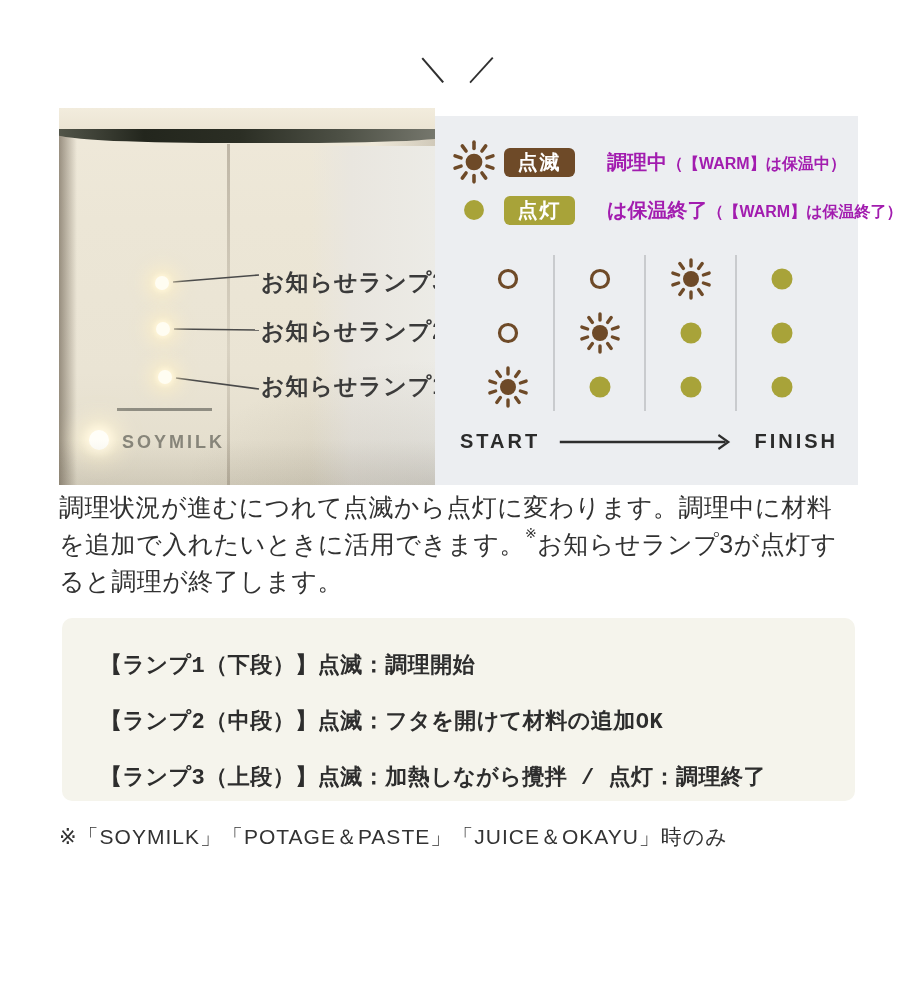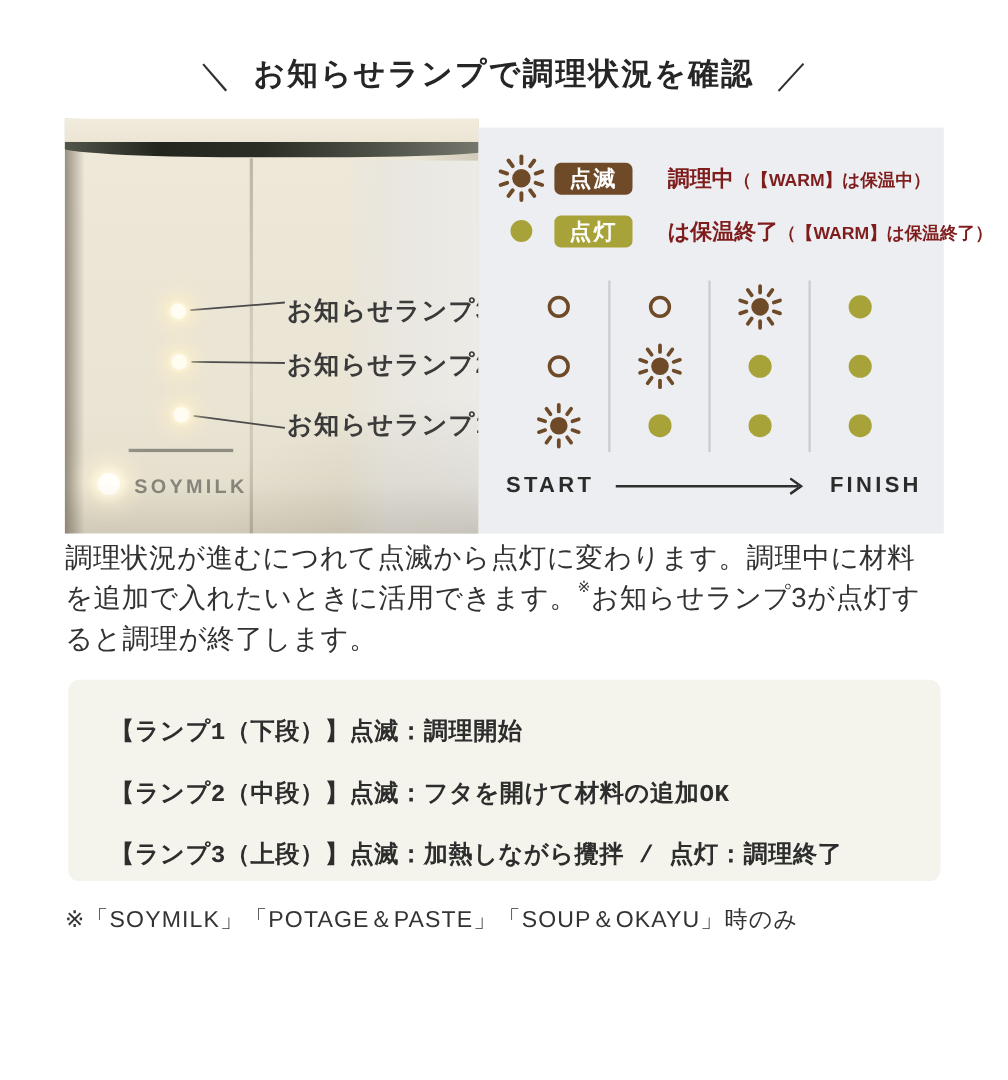--- a/index.html
+++ b/index.html
@@ -80,21 +80,21 @@
   .legend-row { display:flex; align-items:center; height:48px; }
   .legend-icon { width:46px; height:46px; flex:0 0 46px; display:flex; align-items:center; justify-content:center; }
   .legend-icon svg { width:100%; height:100%; }
   .badge {
     margin-left:7px; width:71px; height:29px; border-radius:6px;
     display:flex; align-items:center; justify-content:center;
     color:#ffffff; font-size:20px; font-weight:700; letter-spacing:2px;
   }
   .badge.blink { background:#6e4a28; }
   .badge.lit   { background:#a8a339; }
-  .legend-text { margin-left:12px; white-space:nowrap; color:#7f1d1d;padding-left:20px; }
+  .legend-text { margin-left:12px; white-space:nowrap; color:#a21caf;padding-left:20px; }
   .legend-text .main { font-size:20px; font-weight:700; }
   .legend-text .sub  { font-size:16px; font-weight:700; }
 
   .lamp-state-grid {
     position:absolute; left:27px; top:139px; width:365px; height:156px;
     display:flex;
   }
   .grid-col {
     width:91px; height:100%; display:flex; flex-direction:column;
     align-items:center; justify-content:space-between; padding:2px 0;
@@ -131,21 +131,20 @@
   .footnote {
     position:absolute; top:818px; left:59px; width:800px;
     font-size:21px; line-height:37px; font-weight:500; letter-spacing:1px; color:#333;
   }
 </style>
 </head>
 <body>
 
 <div class="title-row">
   <span class="title-decor">＼</span>
-  <span class="title-text">お知らせランプで調理状況を確認</span>
   <span class="title-decor">／</span>
 </div>
 
 <div class="hero">
 
   <div class="photo">
     <div class="photo-wall"></div>
     <div class="lid-top"></div>
     <div class="lid-band"></div>
     <div class="body-seam"></div>
@@ -323,14 +322,14 @@
 
 <p class="body-text"><span>調理状況が進むにつれて点滅から点灯に変わります。調理中に材料を追加で入れたいときに活用できます。</span><sup>※</sup><span>お知らせランプ3が点灯すると調理が終了します。</span></p>
 
 <div class="info-box">
   <div class="info-line">【ランプ1（下段）】点滅：調理開始</div>
   <div class="info-line">【ランプ2（中段）】点滅：フタを開けて材料の追加OK</div>
   <div class="info-line">【ランプ3（上段）】点滅：加熱しながら攪拌 / 点灯：調理終了</div>
 </div>
 
 <div class="footnote">
-  <div>※「SOYMILK」「POTAGE＆PASTE」「SOUP＆OKAYU」時のみ</div>
+  <div>※「SOYMILK」「POTAGE＆PASTE」「JUICE＆OKAYU」時のみ</div>
 </div>
 
 </body></html>

